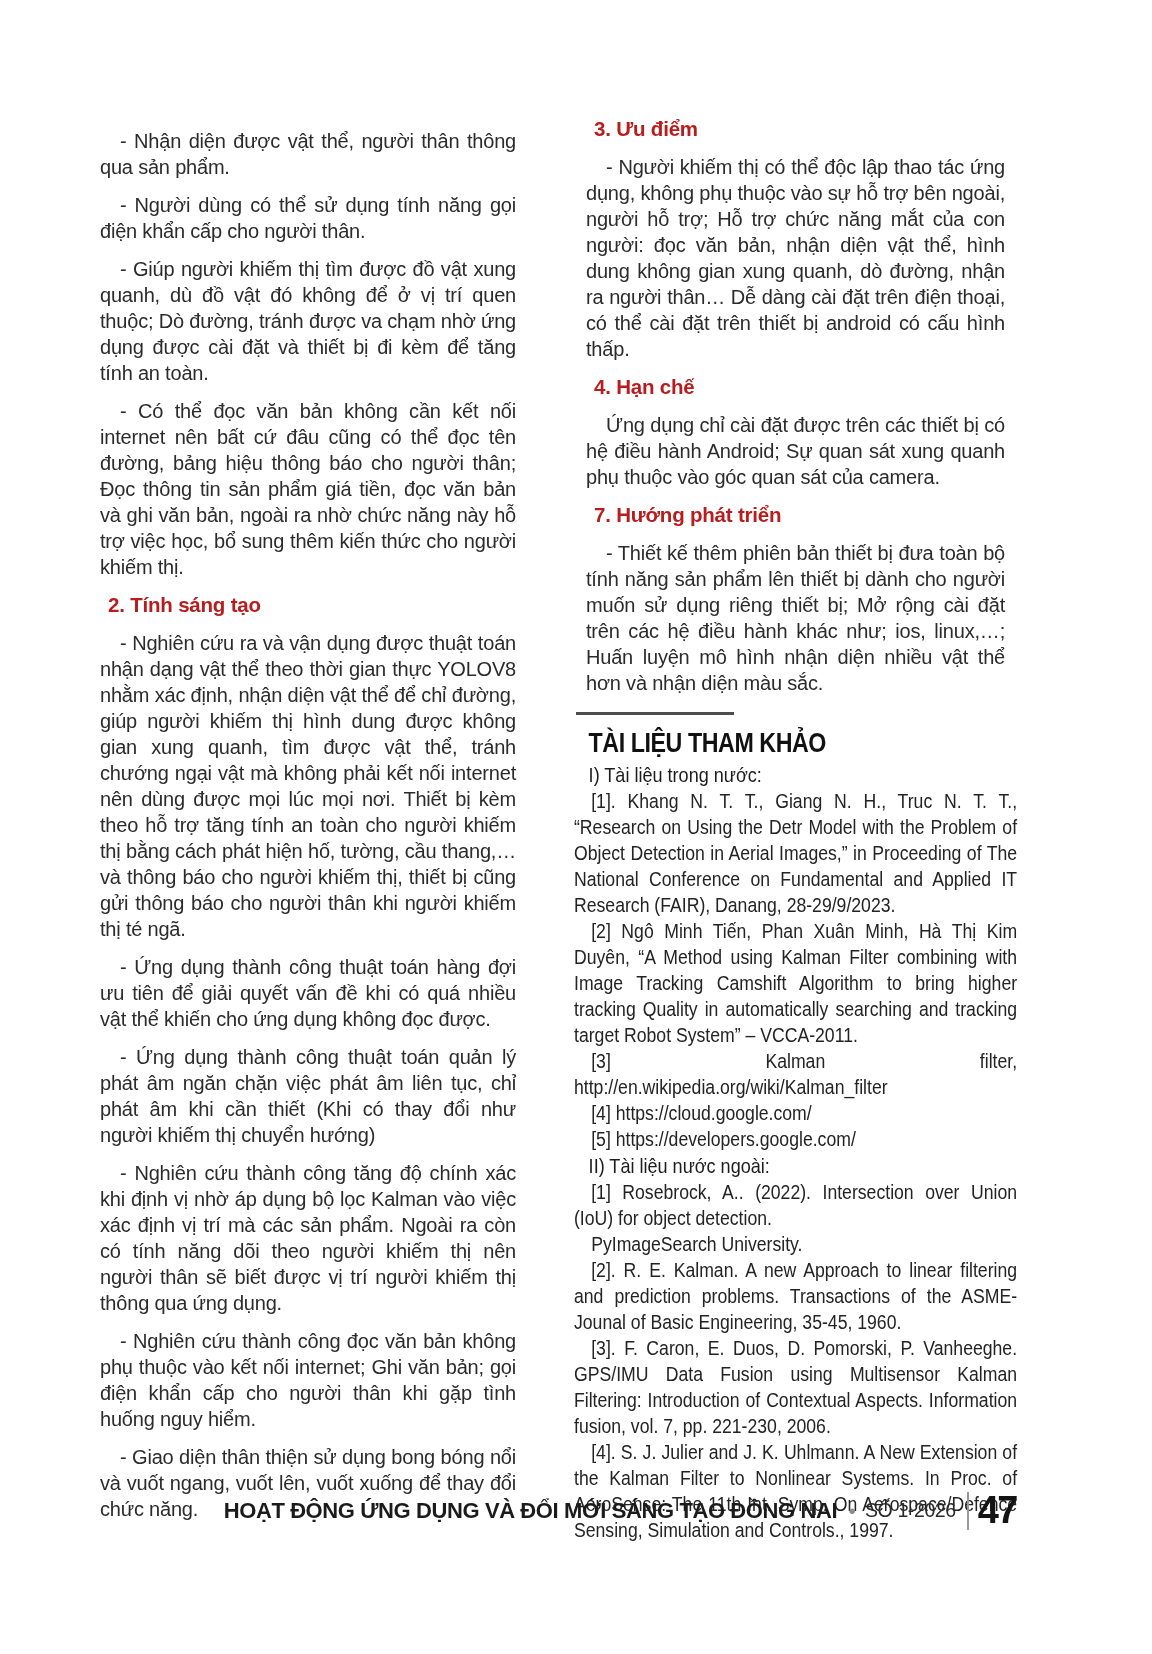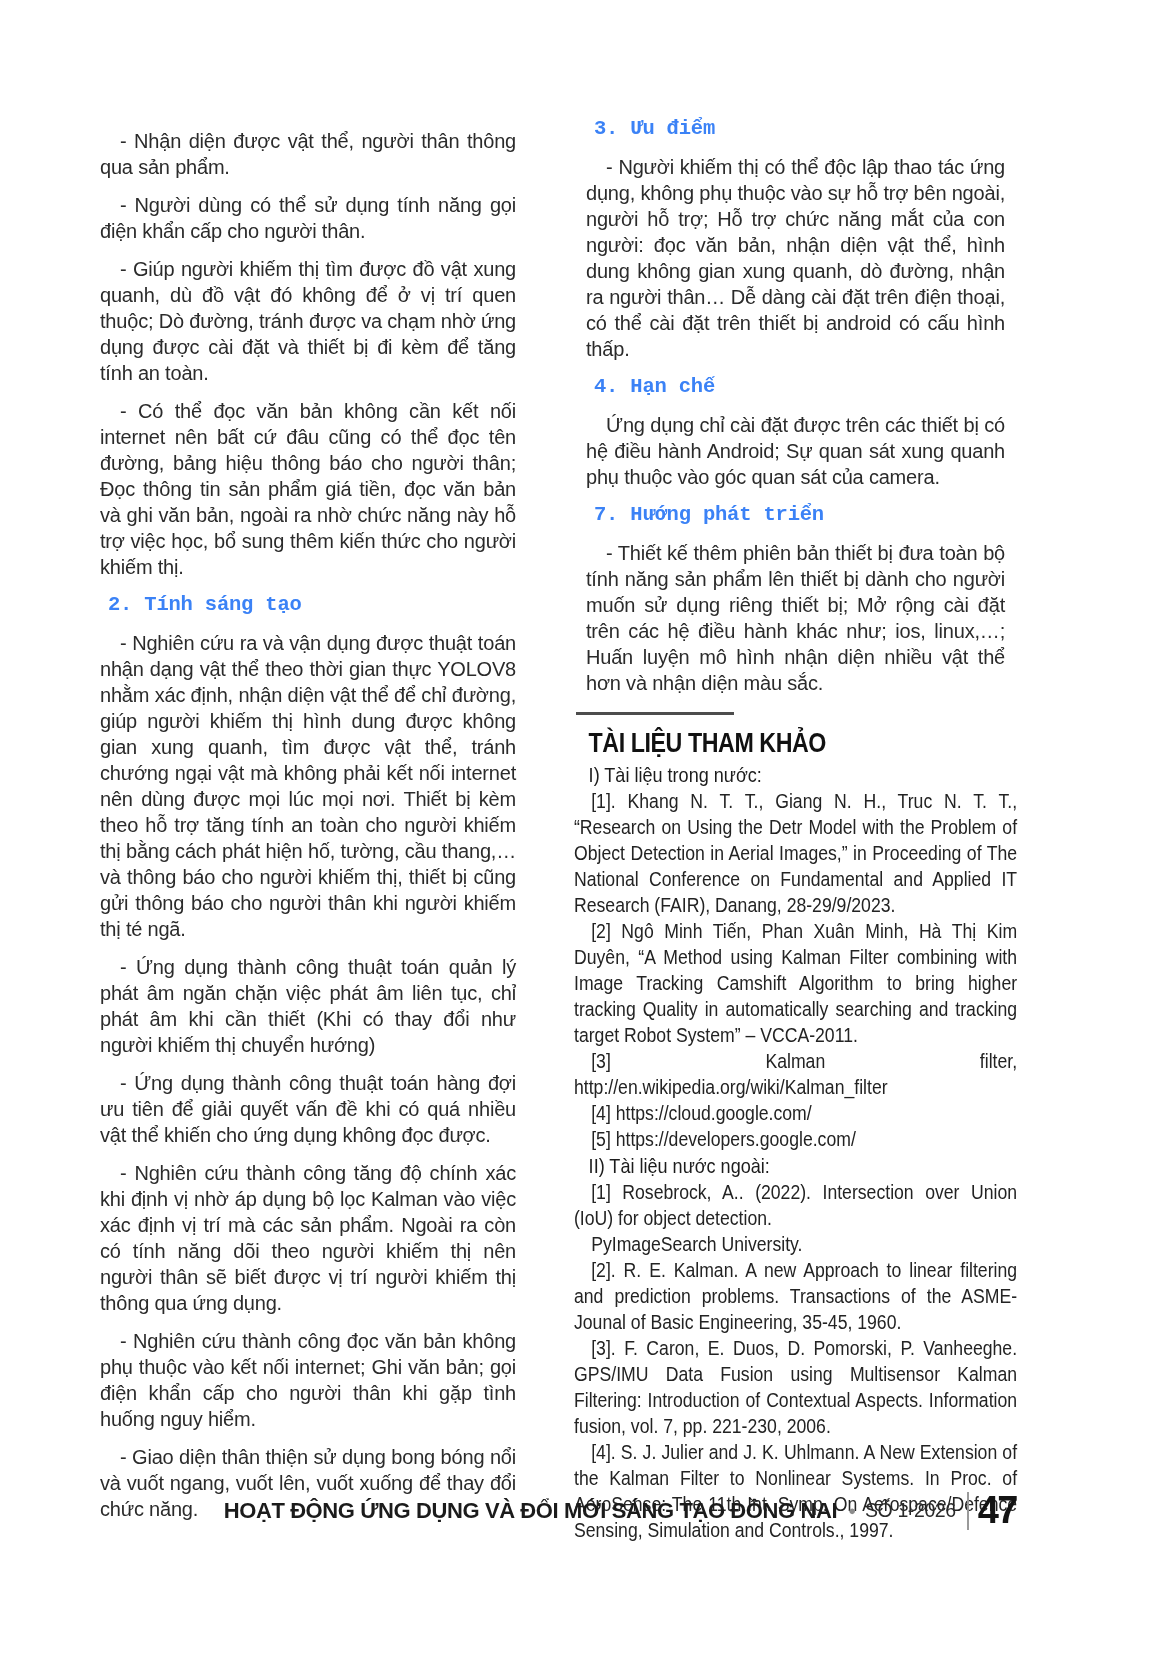--- a/index.html
+++ b/index.html
@@ -35,22 +35,21 @@
     letter-spacing: -0.2px;
     color: #2b2b2b;
   }
   p.h {
     margin: 0;
     font-size: 20.5px;
     line-height: 26px;
     font-weight: bold;
     text-indent: 20px;
     letter-spacing: -0.2px;
-    color: #3b82f6;
-    font-family: Liberation Mono, monospace;
+    color: #b91c1c;
   }
 
   .divider {
     width: 158px;
     border-top: 3px solid #4d4d4d;
     margin: 16px 0 12px 2px;
   }
 
   
   .cond {
@@ -128,22 +127,22 @@
 
   <div class="columns">
 
     <div class="col">
       <p class="body">- Nhận diện được vật thể, người thân thông qua sản phẩm.</p>
       <p class="body">- Người dùng có thể sử dụng tính năng gọi điện khẩn cấp cho người thân.</p>
       <p class="body">- Giúp người khiếm thị tìm được đồ vật xung quanh, dù đồ vật đó không để ở vị trí quen thuộc; Dò đường, tránh được va chạm nhờ ứng dụng được cài đặt và thiết bị đi kèm để tăng tính an toàn.</p>
       <p class="body">- Có thể đọc văn bản không cần kết nối internet nên bất cứ đâu cũng có thể đọc tên đường, bảng hiệu thông báo cho người thân; Đọc thông tin sản phẩm giá tiền, đọc văn bản và ghi văn bản, ngoài ra nhờ chức năng này hỗ trợ việc học, bổ sung thêm kiến thức cho người khiếm thị.</p>
       <p class="h">2. Tính sáng tạo</p>
       <p class="body">- Nghiên cứu ra và vận dụng được thuật toán nhận dạng vật thể theo thời gian thực YOLOV8 nhằm xác định, nhận diện vật thể để chỉ đường, giúp người khiếm thị hình dung được không gian xung quanh, tìm được vật thể, tránh chướng ngại vật mà không phải kết nối internet nên dùng được mọi lúc mọi nơi. Thiết bị kèm theo hỗ trợ tăng tính an toàn cho người khiếm thị bằng cách phát hiện hố, tường, cầu thang,… và thông báo cho người khiếm thị, thiết bị cũng gửi thông báo cho người thân khi người khiếm thị té ngã.</p>
+      <p class="body">- Ứng dụng thành công thuật toán hàng đợi ưu tiên để giải quyết vấn đề khi có quá nhiều vật thể khiến cho ứng dụng không đọc được.</p>
       <p class="body">- Ứng dụng thành công thuật toán quản lý phát âm ngăn chặn việc phát âm liên tục, chỉ phát âm khi cần thiết (Khi có thay đổi như người khiếm thị chuyển hướng)</p>
-      <p class="body">- Ứng dụng thành công thuật toán hàng đợi ưu tiên để giải quyết vấn đề khi có quá nhiều vật thể khiến cho ứng dụng không đọc được.</p>
       <p class="body">- Nghiên cứu thành công tăng độ chính xác khi định vị nhờ áp dụng bộ lọc Kalman vào việc xác định vị trí mà các sản phẩm. Ngoài ra còn có tính năng dõi theo người khiếm thị nên người thân sẽ biết được vị trí người khiếm thị thông qua ứng dụng.</p>
       <p class="body">- Nghiên cứu thành công đọc văn bản không phụ thuộc vào kết nối internet; Ghi văn bản; gọi điện khẩn cấp cho người thân khi gặp tình huống nguy hiểm.</p>
       <p class="body">- Giao diện thân thiện sử dụng bong bóng nổi và vuốt ngang, vuốt lên, vuốt xuống để thay đổi chức năng.</p>
     </div>
 
     <div class="col right">
       <p class="h">3. Ưu điểm</p>
       <p class="body">- Người khiếm thị có thể độc lập thao tác ứng dụng, không phụ thuộc vào sự hỗ trợ bên ngoài, người hỗ trợ; Hỗ trợ chức năng mắt của con người: đọc văn bản, nhận diện vật thể, hình dung không gian xung quanh, dò đường, nhận ra người thân… Dễ dàng cài đặt trên điện thoại, có thể cài đặt trên thiết bị android có cấu hình thấp.</p>
       <p class="h">4. Hạn chế</p>
       <p class="body">Ứng dụng chỉ cài đặt được trên các thiết bị có hệ điều hành Android; Sự quan sát xung quanh phụ thuộc vào góc quan sát của camera.</p>

